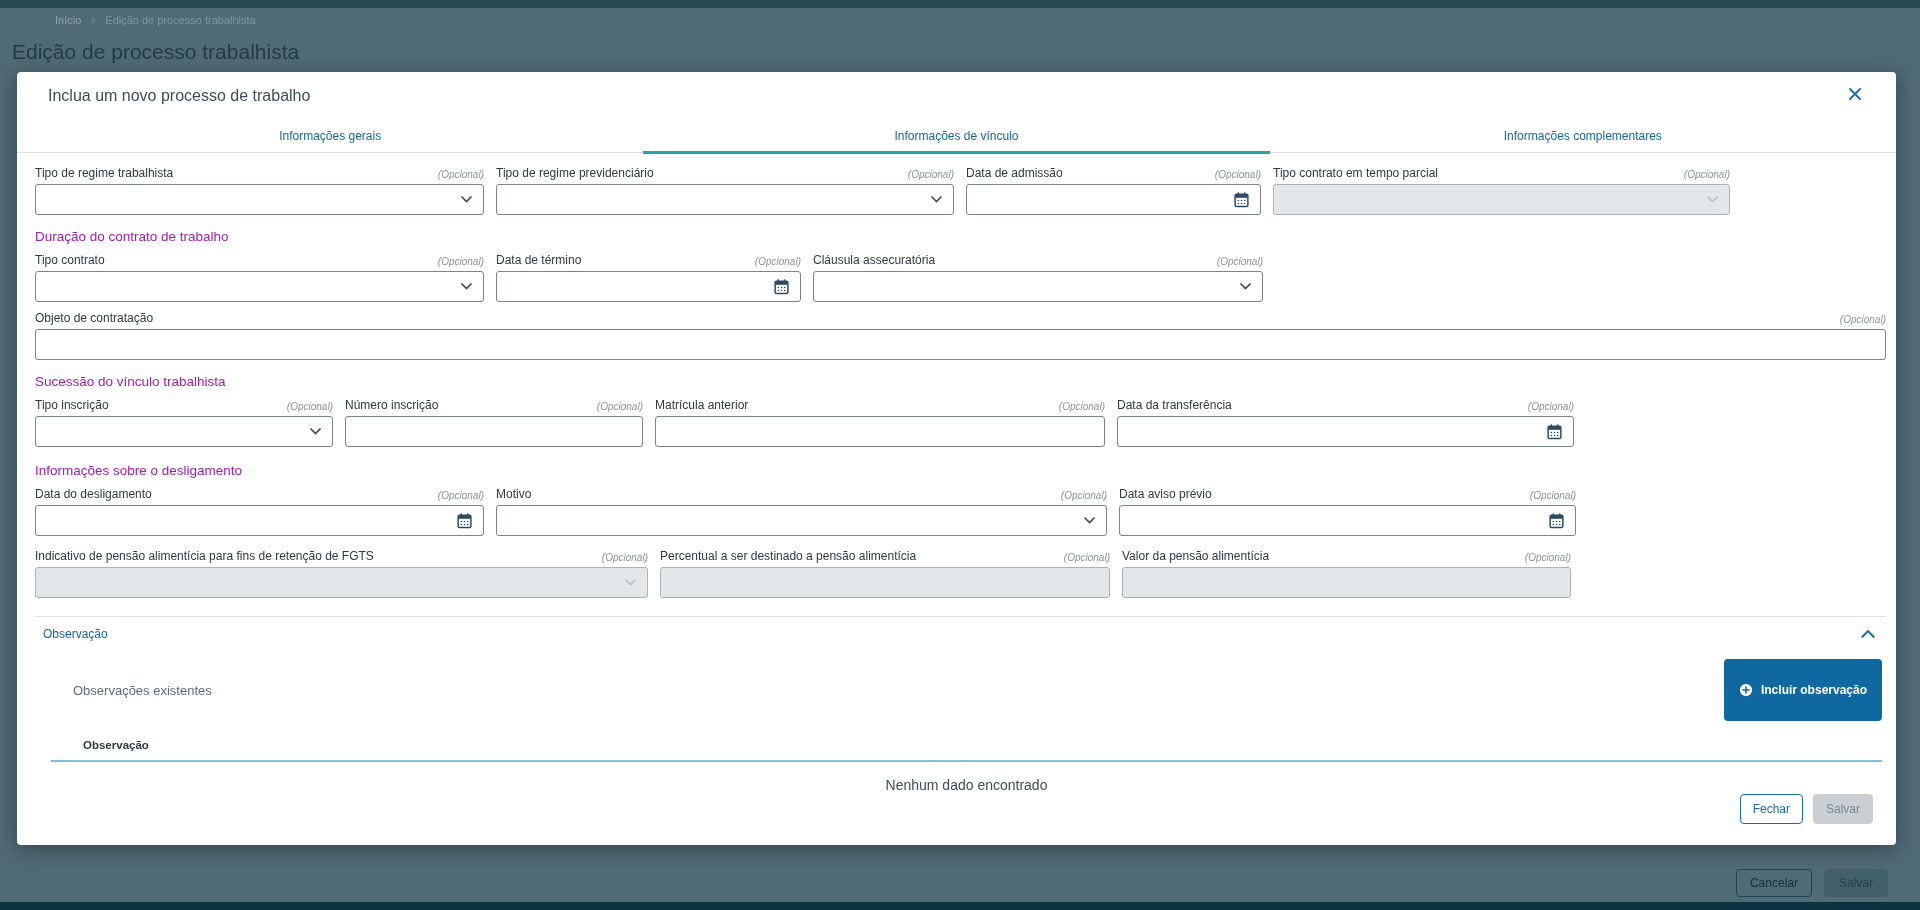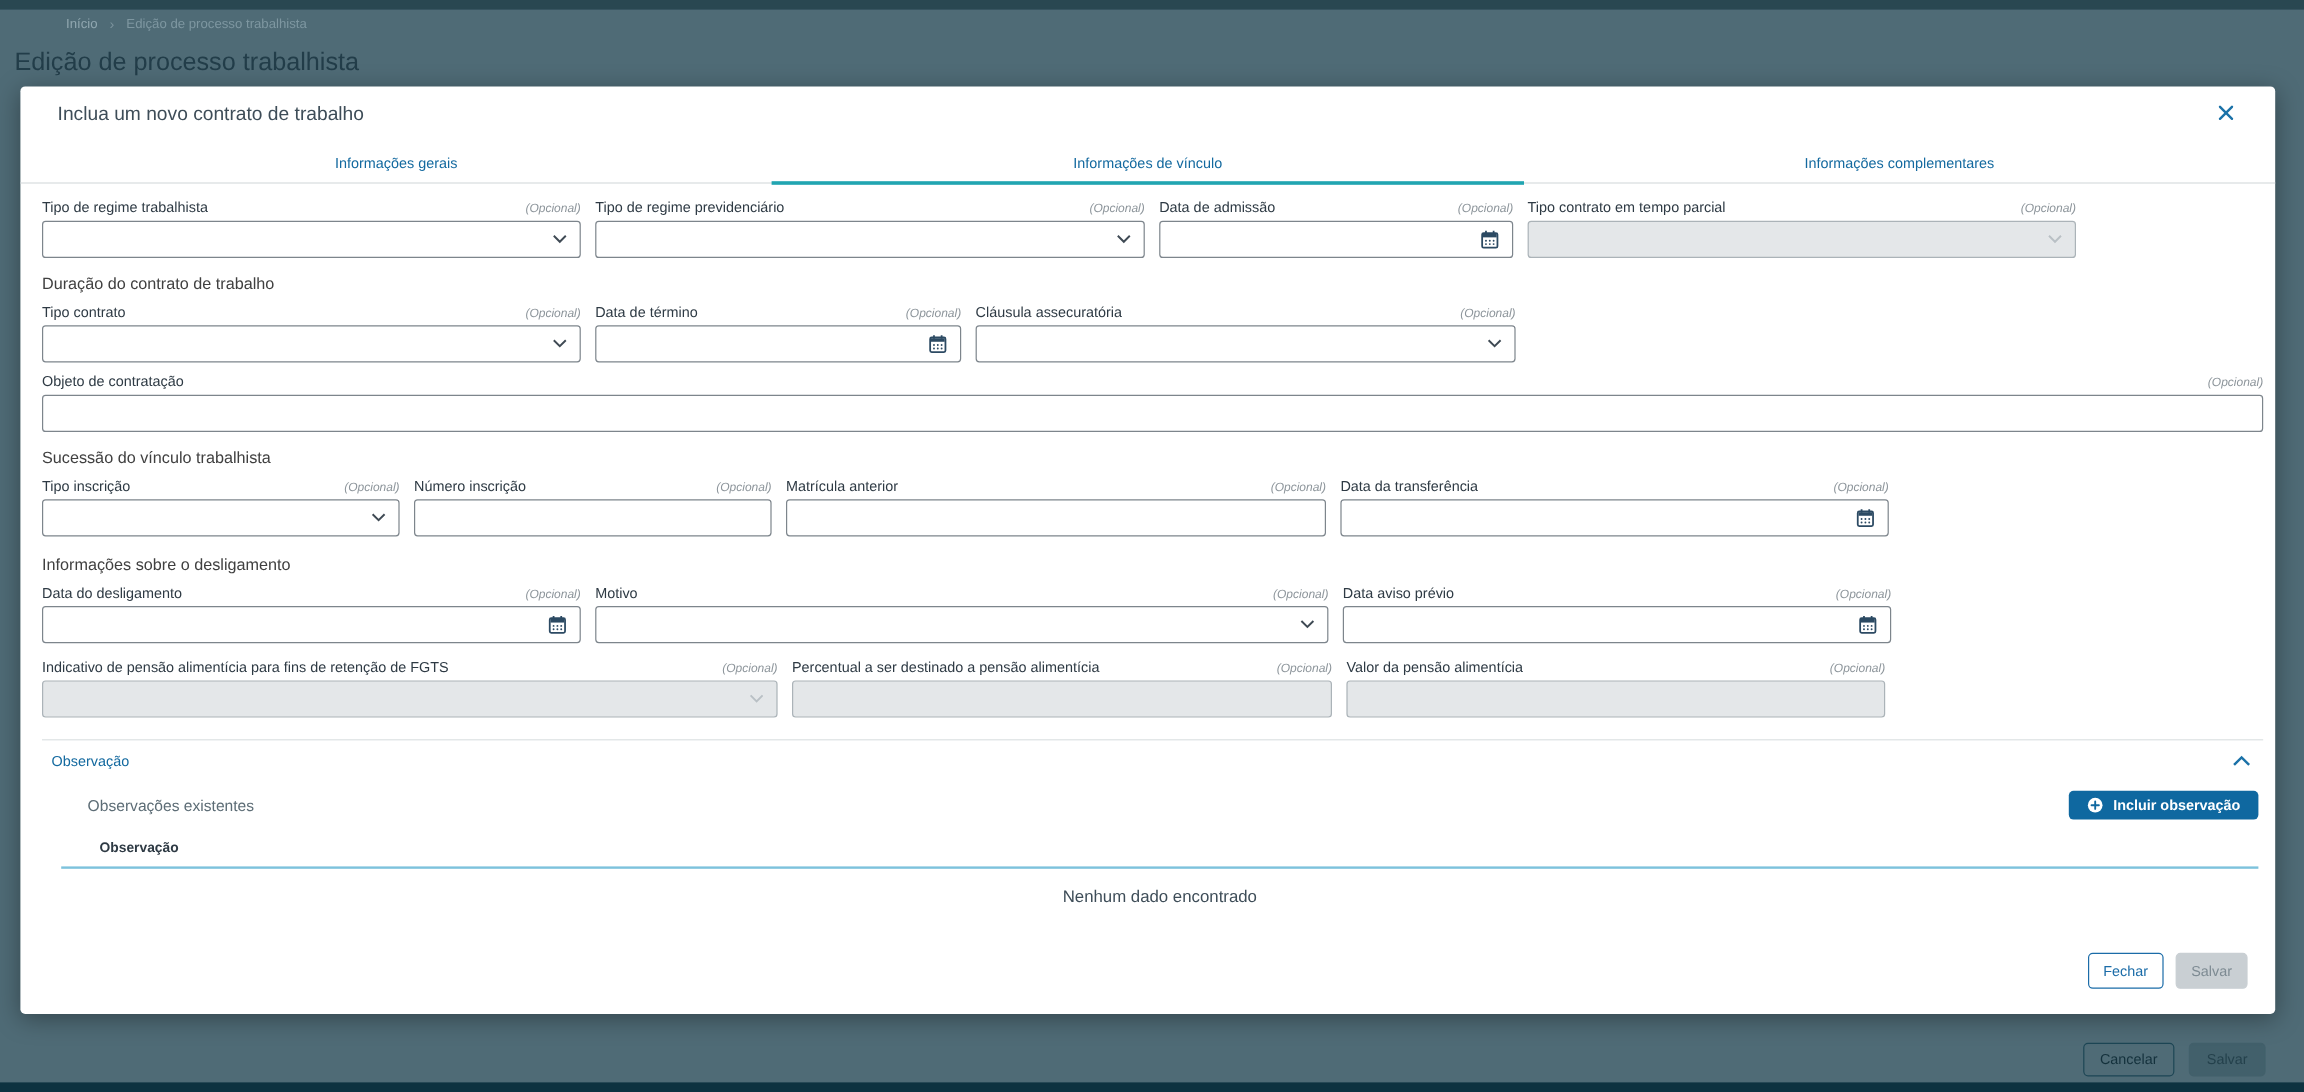--- a/index.html
+++ b/index.html
@@ -40,30 +40,30 @@
   .flabel { font-size:12px; color:#2e3a44; }
   .optional { font-size:10px; font-style:italic; color:#8d959b; white-space:nowrap; margin-left:8px; }
   .control { height:31px; border:1px solid #7d858c; border-radius:3px; background:#fff; display:flex; align-items:center; justify-content:flex-end; padding-right:10px; cursor:pointer; }
   .control.text { cursor:text; }
   .control.disabled { background:#e4e7e9; border-color:#abb3b8; cursor:default; }
   .chev { width:13px; height:9px; color:#3f4a54; }
   .control.disabled .chev { color:#b9c0c5; }
   .cal { width:17px; height:17px; color:#2c4a63; }
   .w295{width:295px}.w298{width:298px}.w305{width:305px}.w449{width:449px}.w450{width:450px}
   .w457{width:457px}.w458{width:458px}.w611{width:611px}.w613{width:613px}.wfull{flex:1}
-  .section-heading { font-size:13.5px; font-weight:400; color:#404040; }
+  .section-heading { font-size:13.5px; font-weight:400; color:#a21caf; }
 
   
   .obs-section { margin-top:18px; border-top:1px solid #dde1e3; padding-top:10px; }
   .obs-header { display:flex; justify-content:space-between; align-items:center; padding:0 10px 0 8px; }
   .obs-title { font-size:12px; color:#13699f; cursor:pointer; }
   .obs-collapse { width:16px; height:12px; color:#1b72a8; cursor:pointer; }
   .obs-toolbar { display:flex; justify-content:space-between; align-items:center; margin-top:18px; padding-left:38px; padding-right:4px; }
   .obs-existing { font-size:13px; color:#5d6d76; }
-  .btn-add { display:flex; align-items:center; gap:8px; background:#0f68a0; color:#fff; font-size:12px; font-weight:bold; border:none; border-radius:4px; padding:5px 15px; cursor:pointer; font-family:inherit; }
+  .btn-add { display:flex; align-items:center; gap:8px; background:#0f68a0; color:#fff; font-size:12px; font-weight:bold; border:none; border-radius:4px; padding:24px 15px; cursor:pointer; font-family:inherit; }
   .btn-add svg { width:14px; height:14px; }
   .obs-table { margin-top:12px; margin-left:16px; margin-right:4px; }
   .obs-table-header { font-size:11.5px; font-weight:bold; color:#2e3a44; padding:6px 0 9px 32px; border-bottom:2px solid #7dc2dc; }
   .obs-empty { text-align:center; font-size:14px; color:#3e4d58; padding:15px 0; }
 
   .modal-footer { position:absolute; right:23px; bottom:21px; display:flex; gap:10px;margin-top:11px; }
   .btn-fechar { background:#fff; border:1px solid #1b6ca8; color:#1b6ca8; border-radius:4px; padding:7px 12px; font-size:12px; cursor:pointer; font-family:inherit; }
   .btn-salvar-modal { background:#c9cfd3; border:1px solid #c9cfd3; color:#7e8b93; border-radius:4px; padding:7px 12px; font-size:12px; font-family:inherit; }
 </style>
 </head>
@@ -81,21 +81,21 @@
 
 <div class="page-actions">
   <button class="btn-cancel-page">Cancelar</button>
   <button class="btn-save-page">Salvar</button>
 </div>
 <div class="bottom-strip"></div>
 
 <div class="modal">
 
   <div class="modal-header">
-    <div class="modal-title">Inclua um novo contrato de trabalho</div>
+    <div class="modal-title">Inclua um novo processo de trabalho</div>
     <div class="close-btn">
       <svg viewBox="0 0 14 14">
           <path d="M2 2l10 10M12 2L2 12" fill="none" stroke="currentColor" stroke-width="2" stroke-linecap="round"></path>
         </svg>
     </div>
   </div>
 
   <div class="tabs">
     <div class="tab">Informações gerais</div>
     <div class="tab active">Informações de vínculo</div>

